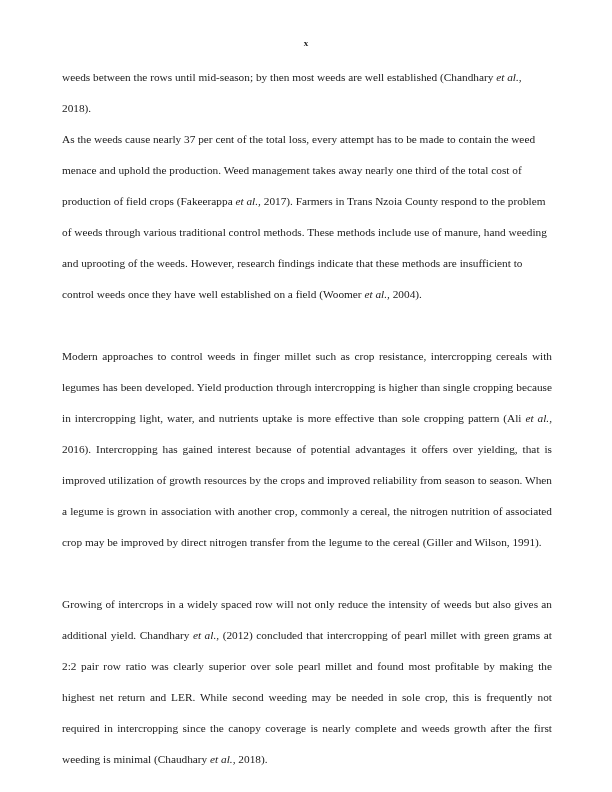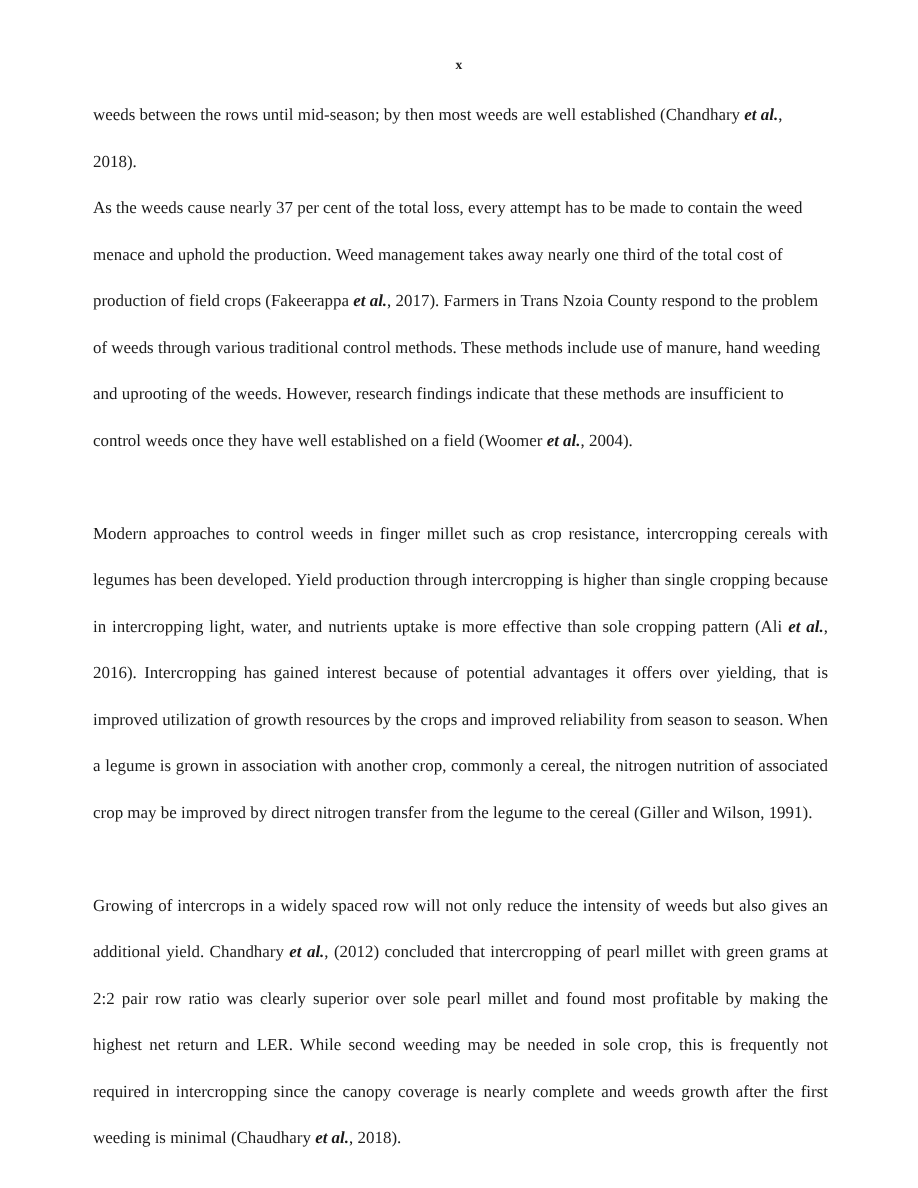--- a/index.html
+++ b/index.html
@@ -45,21 +45,20 @@
   }
   p.justified {
     text-align: justify;
     text-justify: inter-word;
   }
   .spacer-line {
     height: 31px;
   }
   em.ital {
     font-style: italic;
-    font-weight: bold;
   }
 </style>
 </head>
 <body>
 
 <div class="page">
 
   <div class="page-header">x</div>
 
   <div class="body-col">

